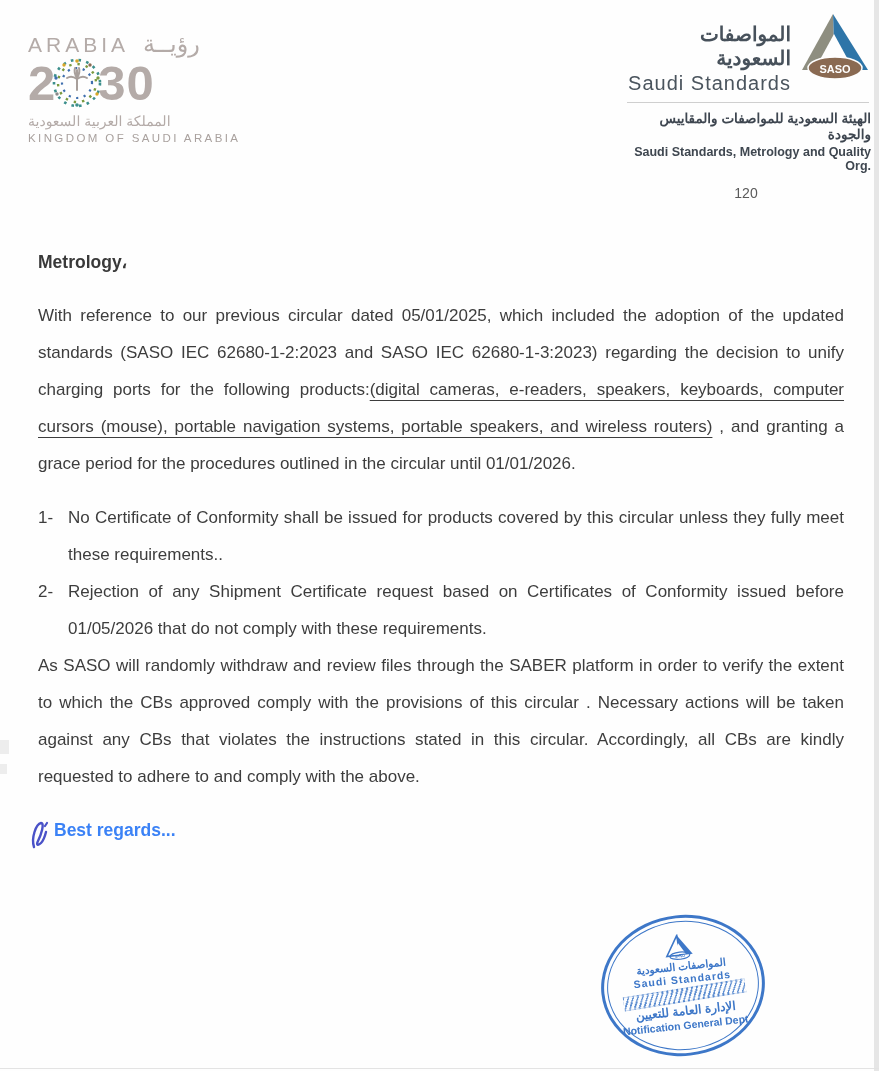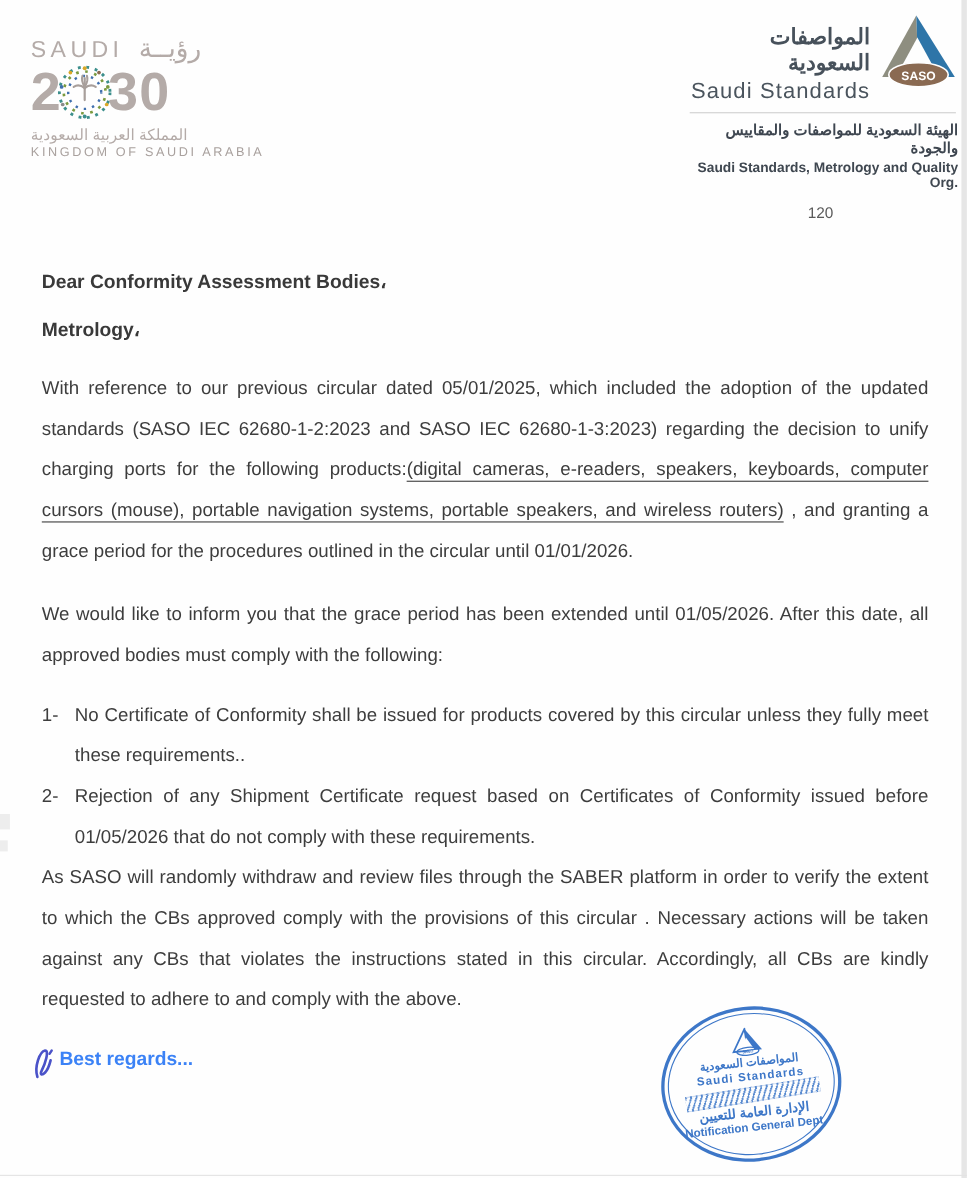--- a/index.html
+++ b/index.html
@@ -75,21 +75,21 @@
 
 <div class="page">
 
   <div class="scan-edge-right"></div>
   <div class="scan-edge-bottom"></div>
   <div class="scan-smudge" style="left:0;top:740px;width:9px;height:14px;"></div>
   <div class="scan-smudge" style="left:0;top:764px;width:7px;height:10px;"></div>
 
   <div class="vision">
     <div class="vision-row1">
-      <span>SAUDI</span>
+      <span>ARABIA</span>
       <span class="ar">رؤيــة</span>
     </div>
     <div class="vision-row2">
       <span>2</span>
       <svg class="vision-emblem" viewBox="0 0 54 54">
         <circle cx="27" cy="27" r="23" fill="none" stroke="#3c8f8c" stroke-width="2.6" stroke-dasharray="2.6 5.2"></circle>
         <circle cx="27" cy="27" r="19" fill="none" stroke="#7a9a3f" stroke-width="2.4" stroke-dasharray="2.4 6" stroke-dashoffset="3"></circle>
         <circle cx="27" cy="27" r="15" fill="none" stroke="#3f6fae" stroke-width="2.2" stroke-dasharray="2.2 5.5" stroke-dashoffset="1"></circle>
         <circle cx="27" cy="5" r="1.8" fill="#d9a827"></circle>
           <circle cx="40" cy="9" r="1.7" fill="#8a6a52"></circle>
@@ -128,26 +128,24 @@
         <text x="36" y="60.5" text-anchor="middle" font-size="11" font-weight="bold" fill="#ffffff" font-family="Liberation Sans, sans-serif">SASO</text>
       </svg>
     </div>
     <div class="saso-divider"></div>
     <div class="saso-org-ar">الهيئة السعودية للمواصفات والمقاييس والجودة</div>
     <div class="saso-org-en">Saudi Standards, Metrology and Quality Org.</div>
     <div class="saso-number">120</div>
   </div>
 
   <div class="letter">
-    <div class="salutation">Dear Conformity Assessment Bodies،</div>
     <div class="greeting">Metrology،</div>
 
     <p class="para p1"><span>With reference to our previous circular dated 05/01/2025, which included the adoption of the updated standards (SASO IEC 62680-1-2:2023 and SASO IEC 62680-1-3:2023) regarding the decision to unify charging ports for the following products:</span><span class="underlined">(digital cameras, e-readers, speakers, keyboards, computer cursors (mouse), portable navigation systems, portable speakers, and wireless routers)</span><span> , and granting a grace period for the procedures outlined in the circular until 01/01/2026.</span></p>
 
-    <p class="para p2">We would like to inform you that the grace period has been extended until 01/05/2026. After this date, all approved bodies must comply with the following:</p>
 
     <div class="list-item">
       <span class="list-num">1-</span>
       <span class="list-text">No Certificate of Conformity shall be issued for products covered by this circular unless they fully meet these requirements..</span>
     </div>
     <div class="list-item">
       <span class="list-num">2-</span>
       <span class="list-text">Rejection of any Shipment Certificate request based on Certificates of Conformity issued before 01/05/2026 that do not comply with these requirements.</span>
     </div>
 

